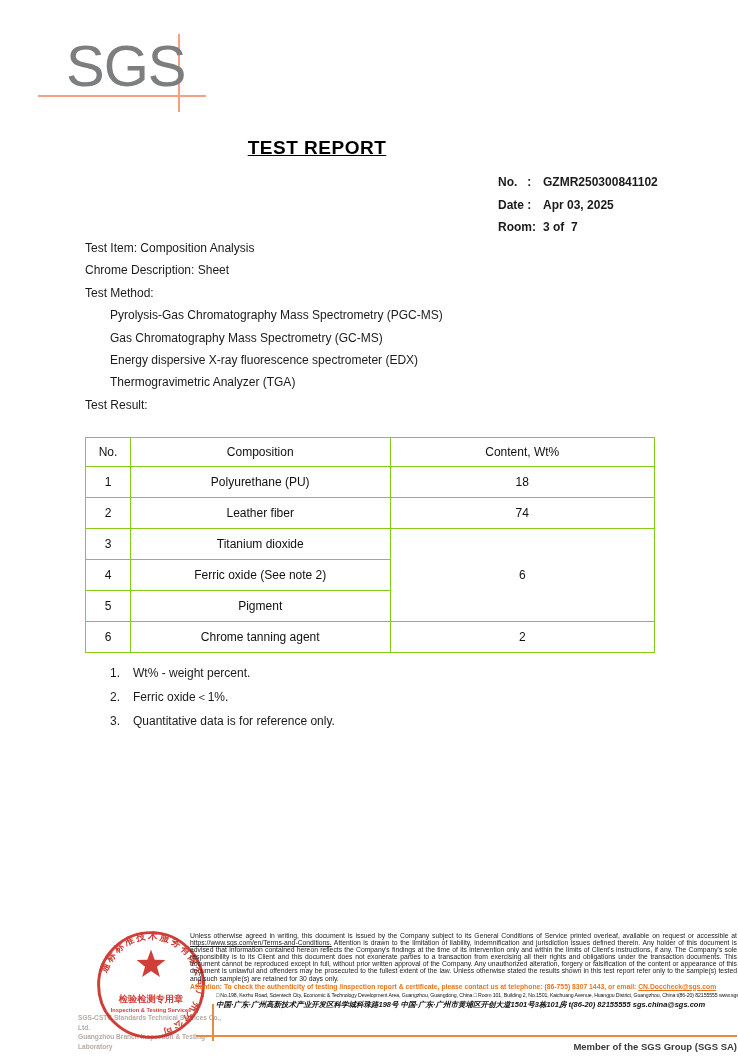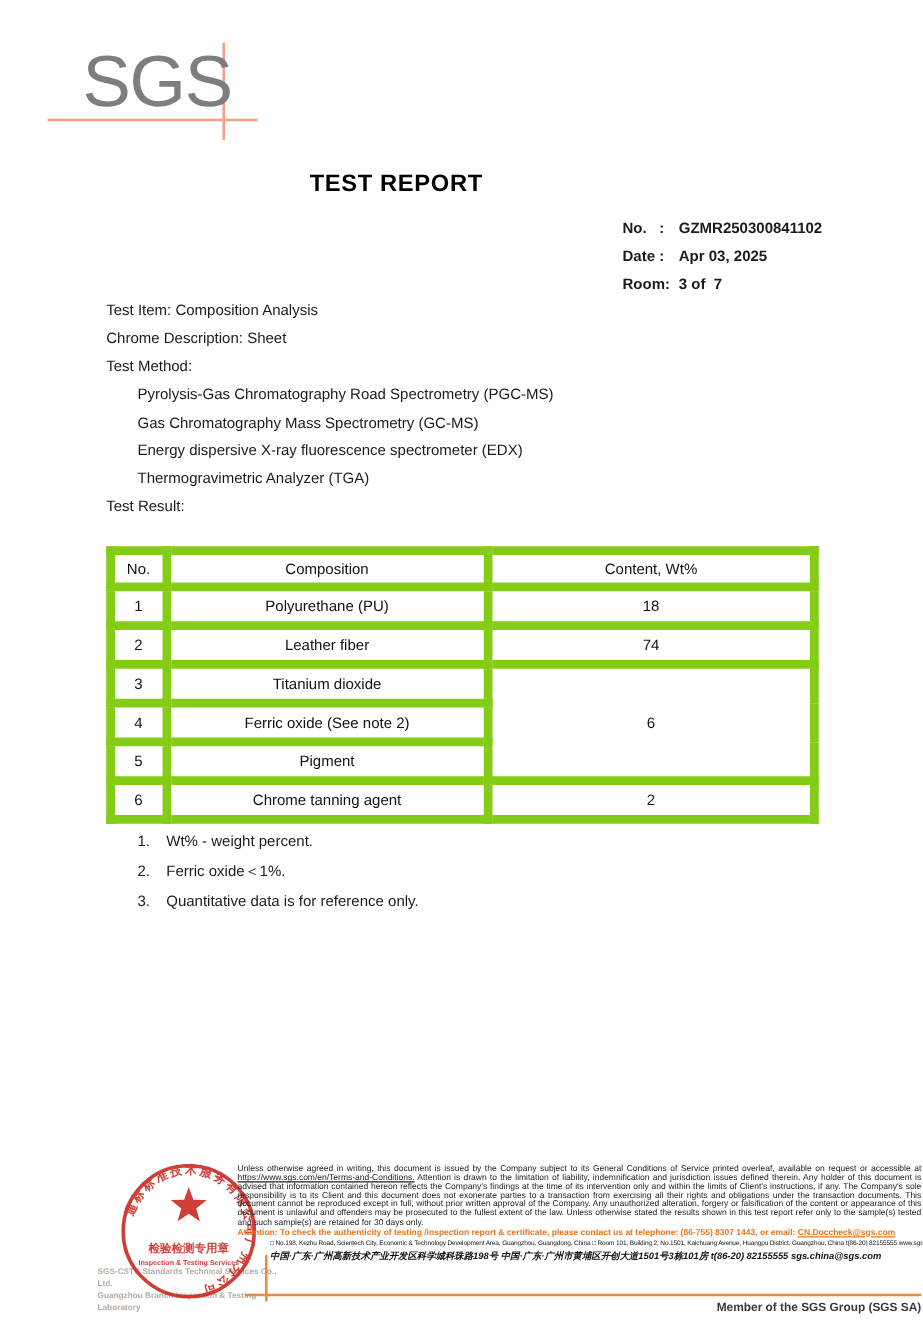--- a/index.html
+++ b/index.html
@@ -16,38 +16,38 @@
     position:absolute; left:28px; top:2px;
     font-size:58px; font-weight:normal; letter-spacing:-1px; color:#7d7e80;
     font-family:"Liberation Sans","DejaVu Sans",sans-serif;
   }
   .logo-hline { position:absolute; left:0; top:65px; width:168px; height:2px; background:#f4a083; }
   .logo-vline { position:absolute; left:140px; top:4px; width:2px; height:78px; background:#f4a083; }
 
   
   .report-title {
     position:absolute; left:0; top:137px; width:634px; text-align:center;
-    font-size:19px; font-weight:bold; letter-spacing:0.5px; color:#000;
+    font-size:19px; font-weight:bold; letter-spacing:0.5px; color:#000;text-decoration:underline;
   }
   .meta { position:absolute; left:478px; top:161px; font-size:12px; font-weight:bold; }
   .meta-row { height:22.5px; white-space:pre; }
   .meta-label { display:inline-block; width:45px; white-space:pre; }
   .meta-value { white-space:pre; }
 
   
   .info { position:absolute; left:85px; top:237px; font-size:12px; line-height:22.4px; }
   .info .indent { padding-left:25px; }
 
   
   table.result {
     position:absolute; left:85px; top:437px; width:570px;
     border-collapse:collapse; font-size:12px; color:#111;
   }
   table.result th, table.result td {
-    border:7px solid #84cc16; text-align:center; font-weight:normal; padding:0;
+    border:1px solid #84cc16; text-align:center; font-weight:normal; padding:0;
   }
   table.result th { height:29px; }
   table.result td { height:31px; }
   col.c-no { width:45px; } col.c-comp { width:260px; } col.c-cont { width:265px; }
 
   
   .notes { position:absolute; left:85px; top:655px; font-size:12px; }
   .note-item { display:flex; margin-top:10px; margin-left:25px; line-height:14px; }
   .note-item .num { width:23px; }
   .note-label { line-height:14px; }
@@ -106,21 +106,21 @@
     </div>
     <div class="meta-row">
       <span class="meta-label">Room:</span><span class="meta-value">3 of  7</span>
     </div>
   </div>
 
   <div class="info">
     <div>Test Item: Composition Analysis</div>
     <div>Chrome Description: Sheet</div>
     <div>Test Method:</div>
-    <div class="indent">Pyrolysis-Gas Chromatography Road Spectrometry (PGC-MS)</div>
+    <div class="indent">Pyrolysis-Gas Chromatography Mass Spectrometry (PGC-MS)</div>
     <div class="indent">Gas Chromatography Mass Spectrometry (GC-MS)</div>
     <div class="indent">Energy dispersive X-ray fluorescence spectrometer (EDX)</div>
     <div class="indent">Thermogravimetric Analyzer (TGA)</div>
     <div>Test Result:</div>
   </div>
 
   <table class="result">
     <colgroup>
         <col class="c-no">
         <col class="c-comp">

